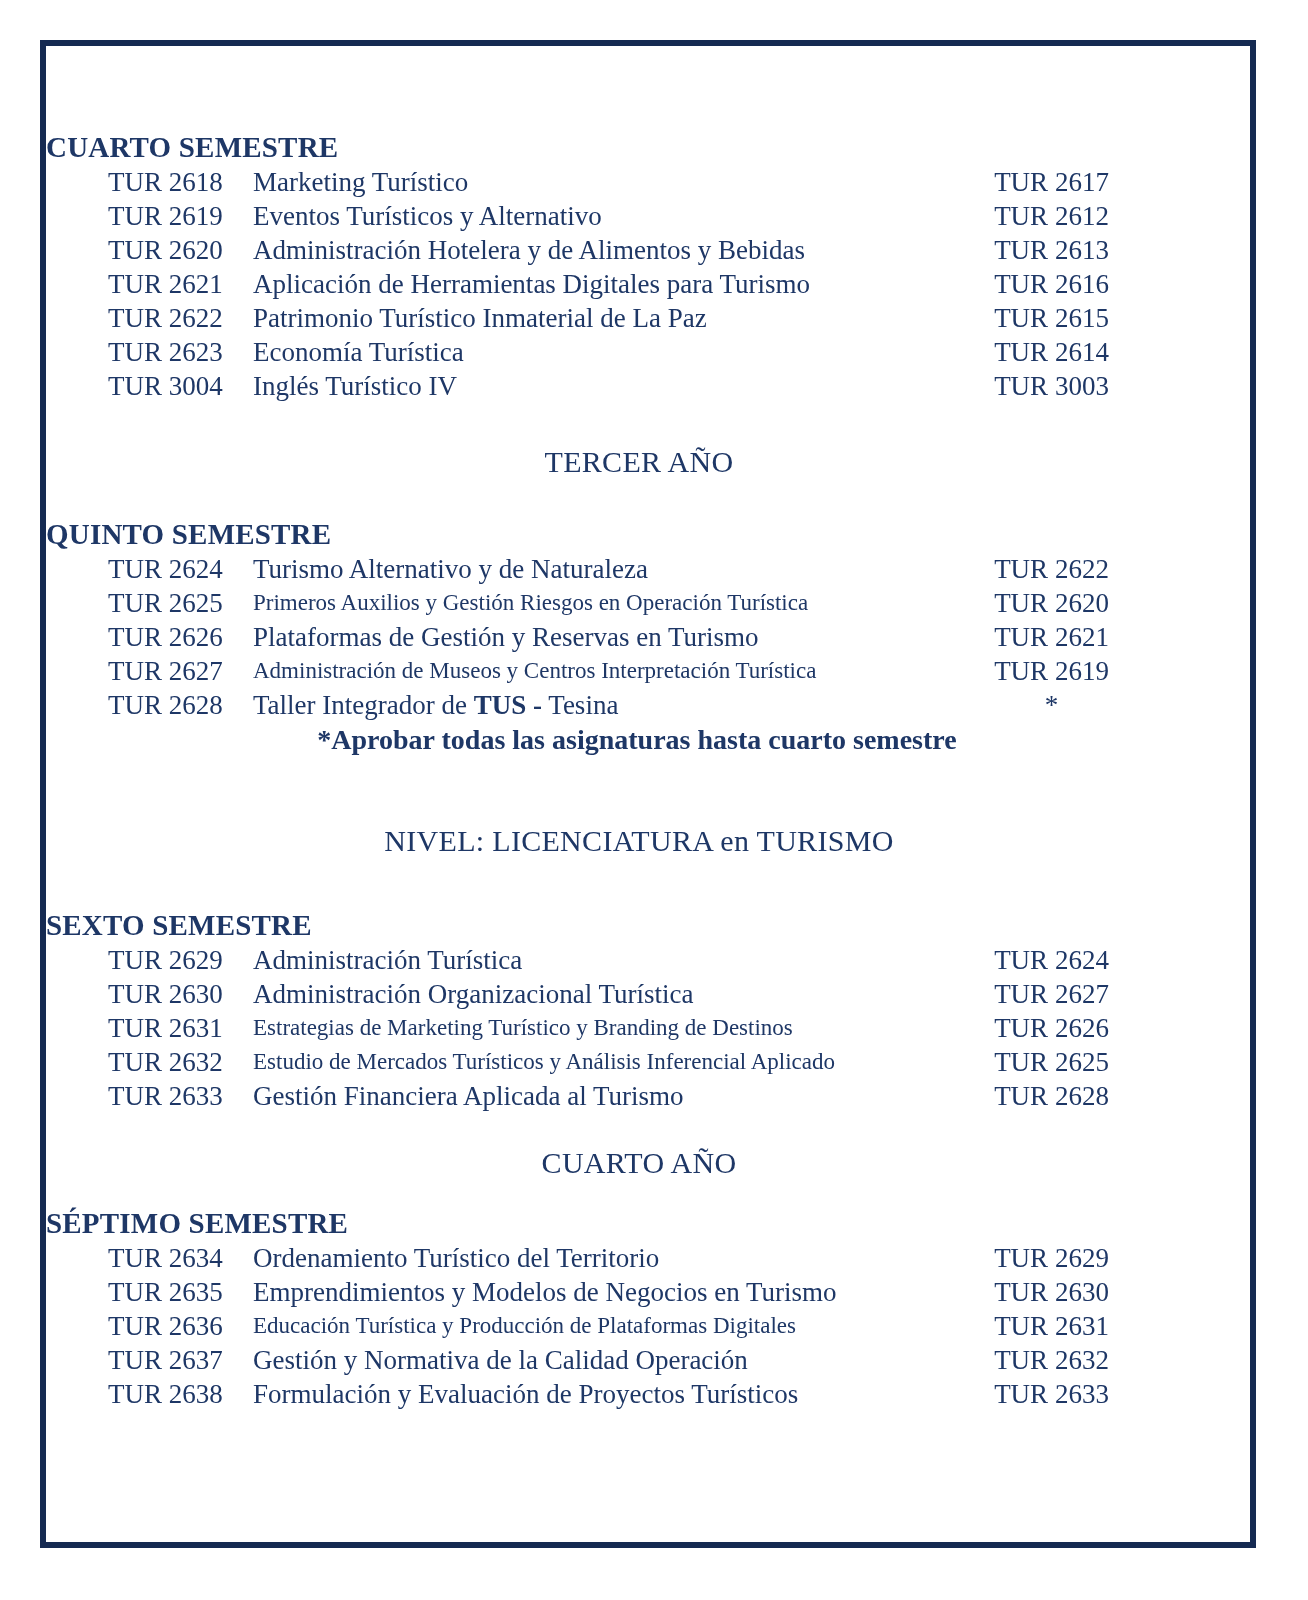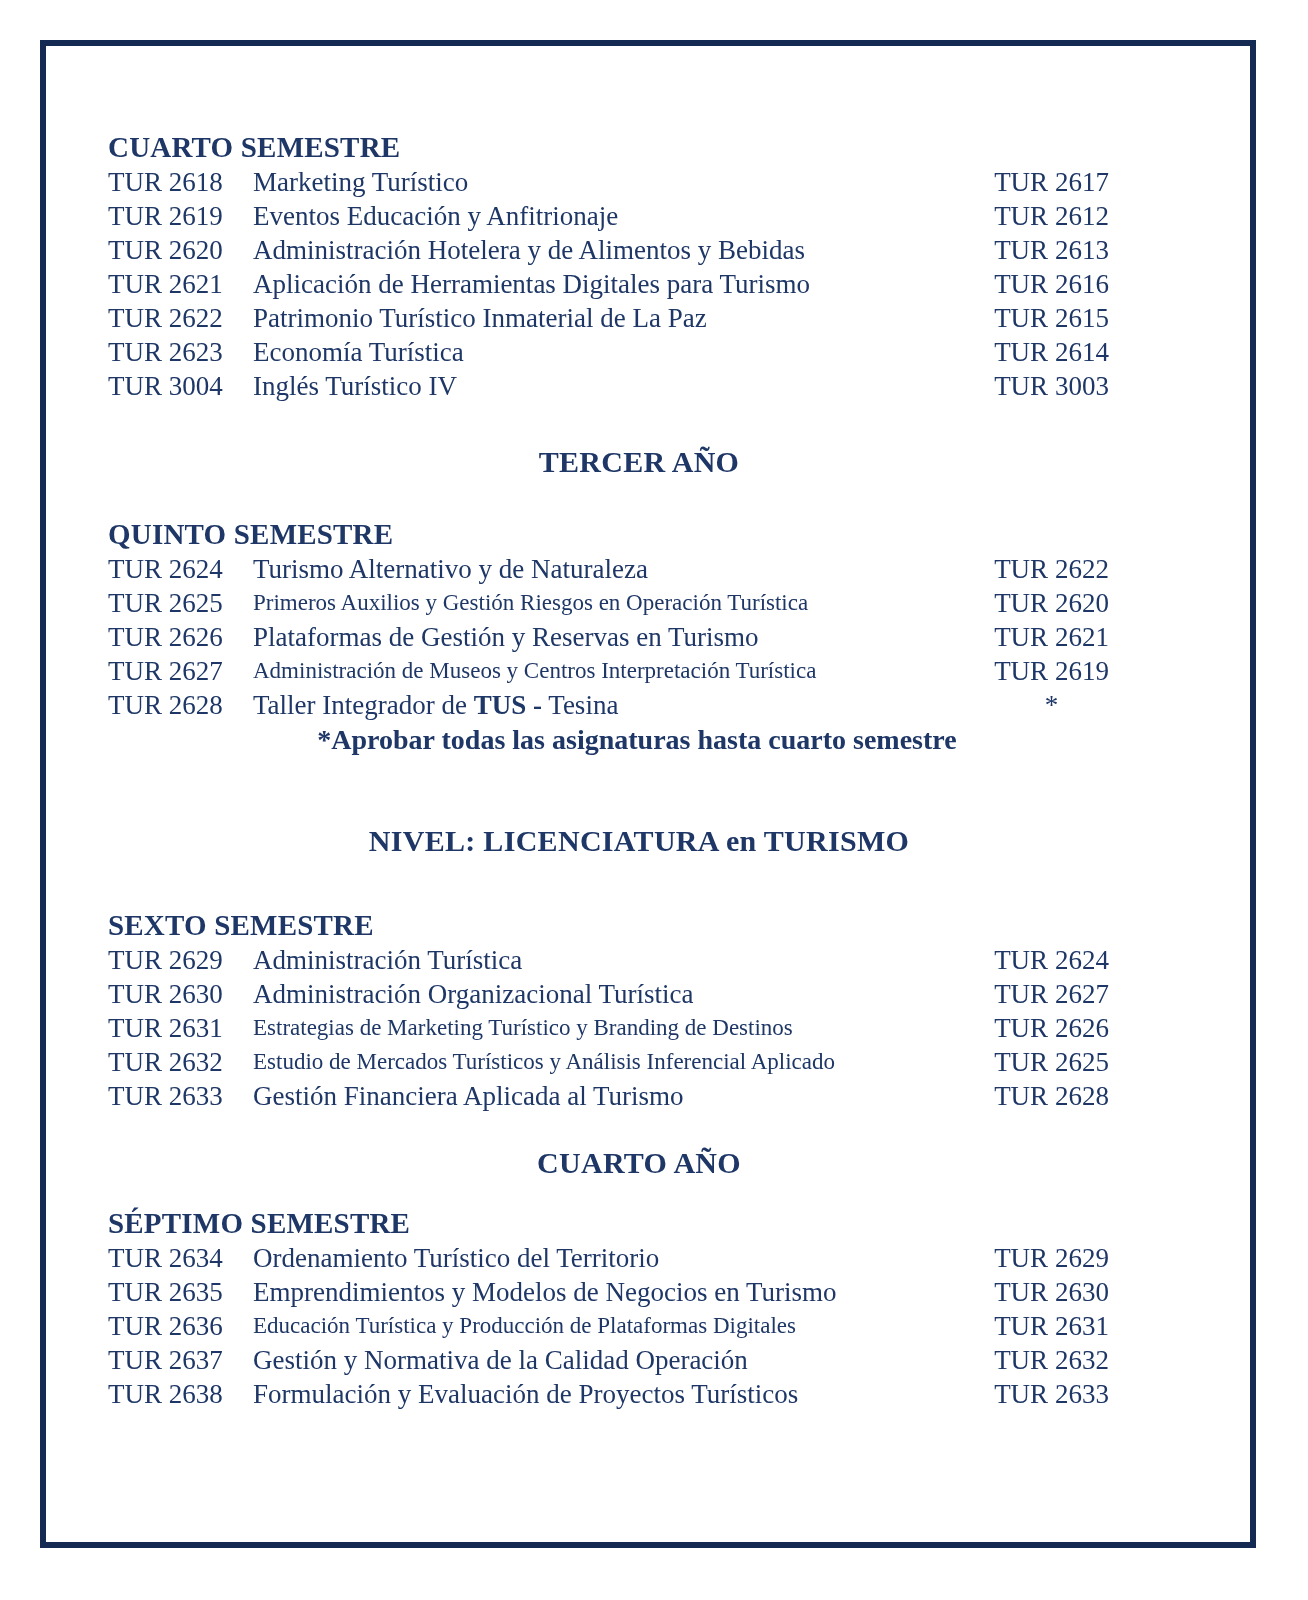--- a/index.html
+++ b/index.html
@@ -23,21 +23,20 @@
     box-sizing:border-box;
   }
   .content{
     position:absolute;
     left:46px;top:46px;
     width:1216px;
     padding-top:84px;
     box-sizing:border-box;
   }
   .sec-title{
-    padding-left:62px;
     font-weight:bold;
     font-size:29px;
     line-height:35px;
     letter-spacing:0.2px;
     white-space:nowrap;
   }
   .row{
     display:flex;
     align-items:flex-start;
     padding-left:62px;
@@ -59,21 +58,21 @@
   }
   .title .bold{font-weight:bold;}
   .prereq{
     width:127px;
     flex:0 0 127px;
     text-align:center;
   }
   .centered{
     text-align:center;
     padding-right:30px;
-    font-weight:bold;
+    font-weight:normal;
     font-size:30px;
     line-height:34px;
     letter-spacing:0.3px;
   }
   .year-heading{margin-top:42px;}
   .quinto{margin-top:38px;}
   .footnote{
     text-align:center;
     padding-right:34px;
     font-weight:bold;
@@ -94,21 +93,21 @@
 
   <div class="sec-title">CUARTO SEMESTRE</div>
 
   <div class="row">
     <span class="code">TUR 2618</span>
     <span class="title">Marketing Turístico</span>
     <span class="prereq">TUR 2617</span>
   </div>
   <div class="row">
     <span class="code">TUR 2619</span>
-    <span class="title">Eventos Educación y Anfitrionaje</span>
+    <span class="title">Eventos Turísticos y Alternativo</span>
     <span class="prereq">TUR 2612</span>
   </div>
   <div class="row">
     <span class="code">TUR 2620</span>
     <span class="title">Administración Hotelera y de Alimentos y Bebidas</span>
     <span class="prereq">TUR 2613</span>
   </div>
   <div class="row">
     <span class="code">TUR 2621</span>
     <span class="title">Aplicación de Herramientas Digitales para Turismo</span>

